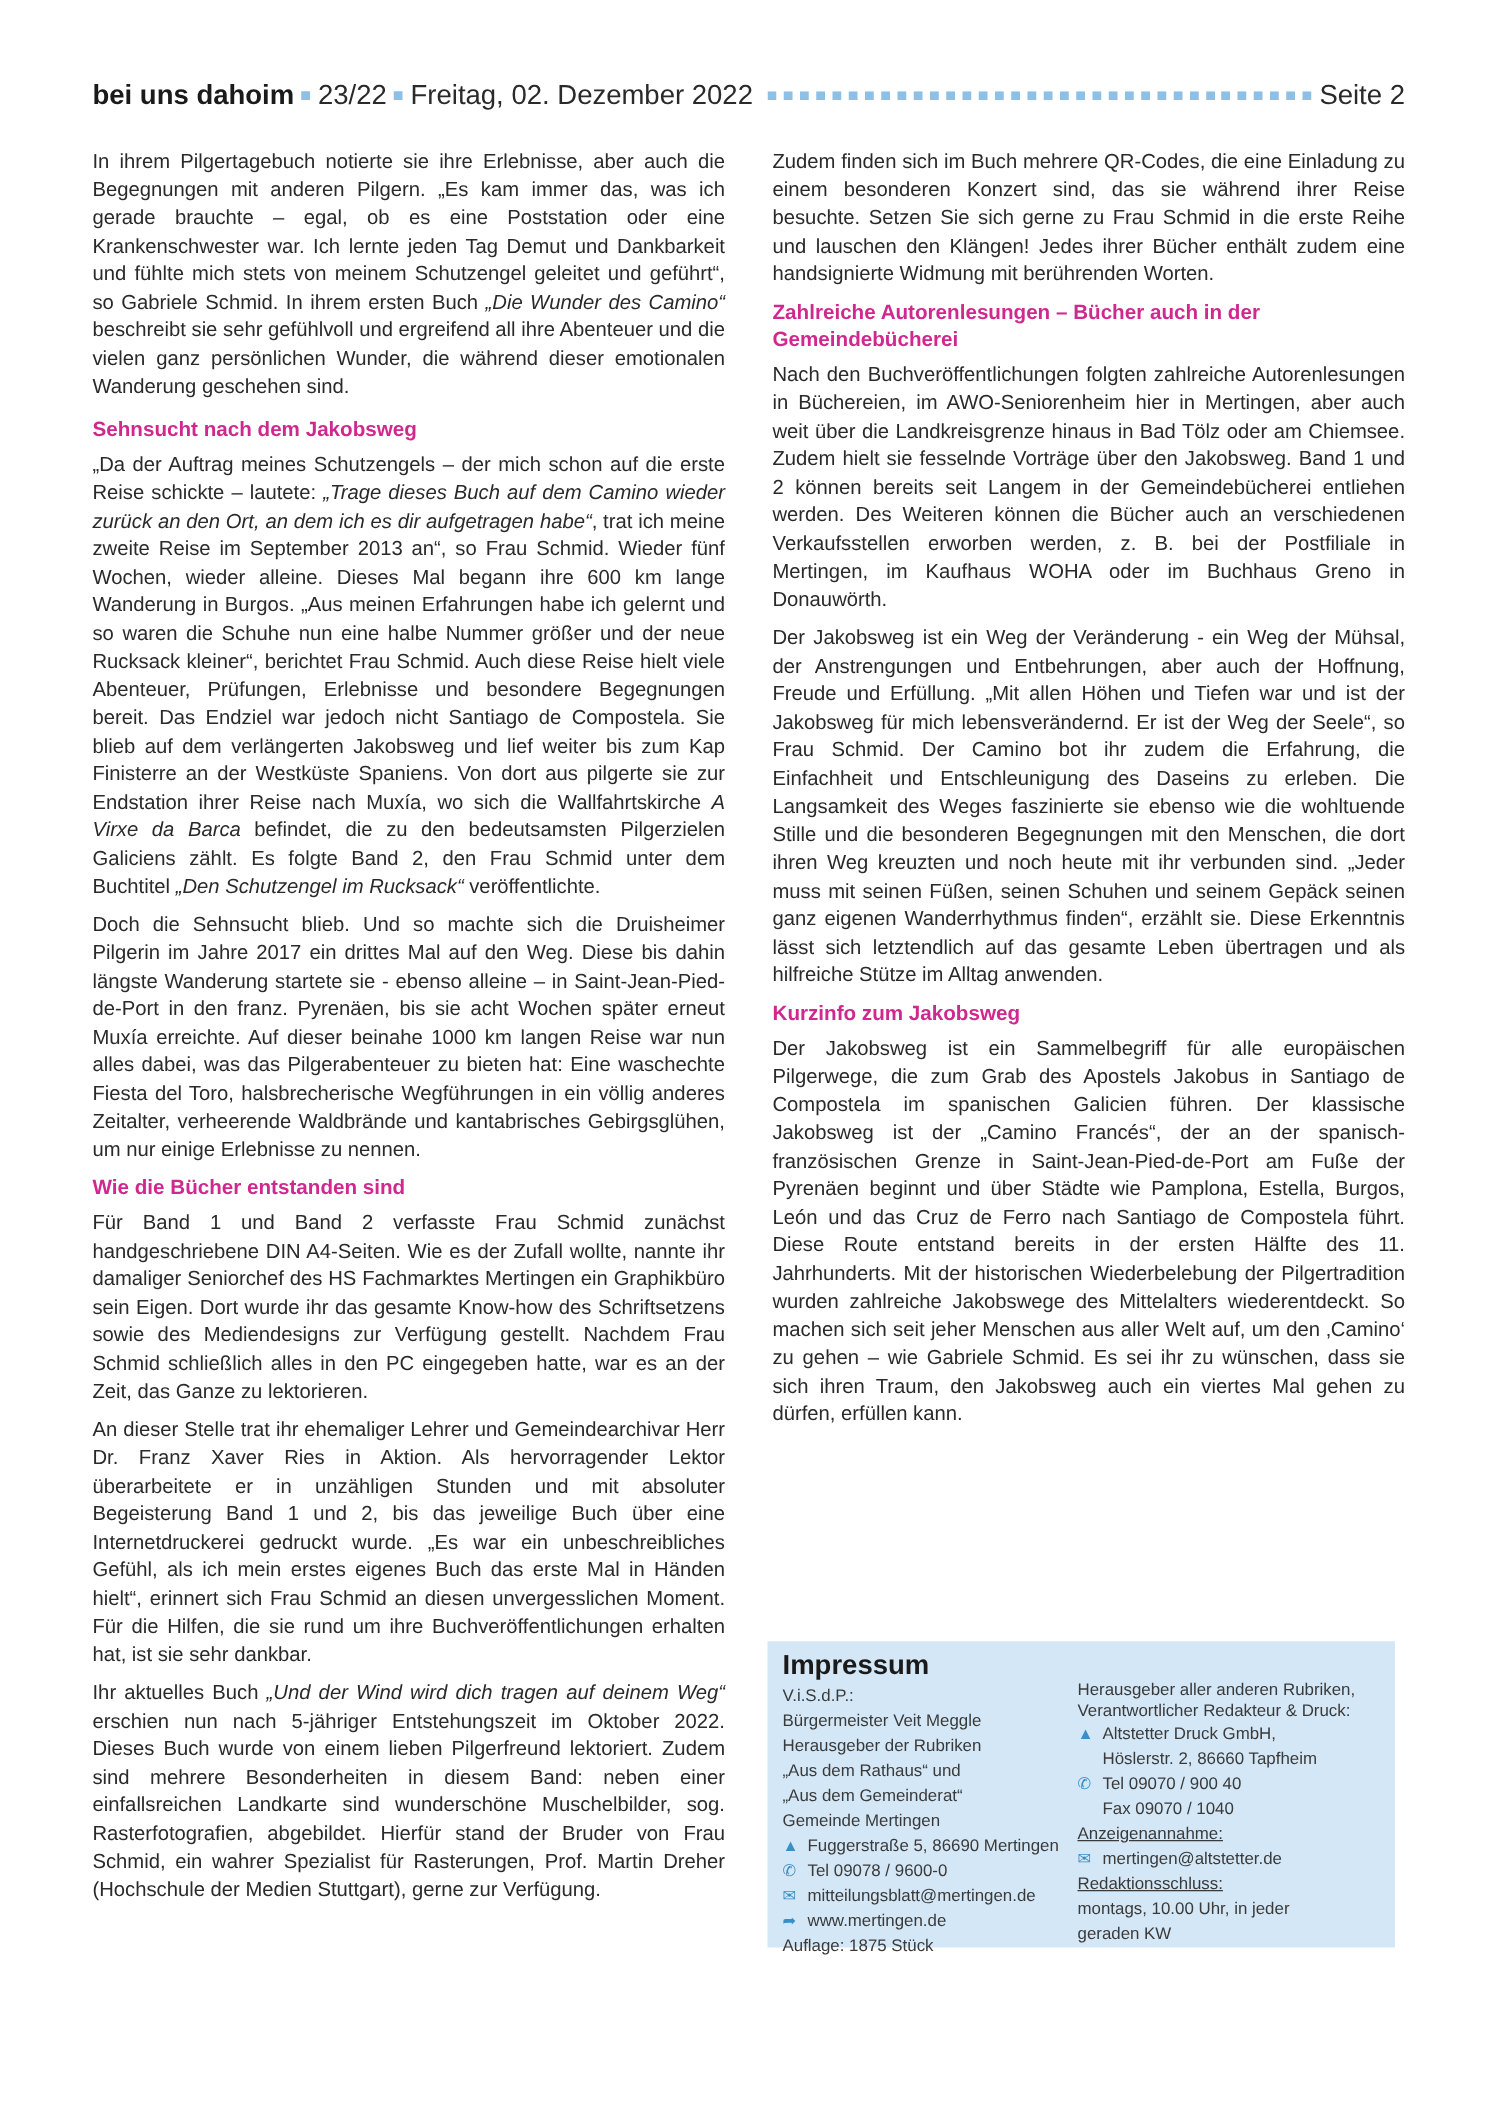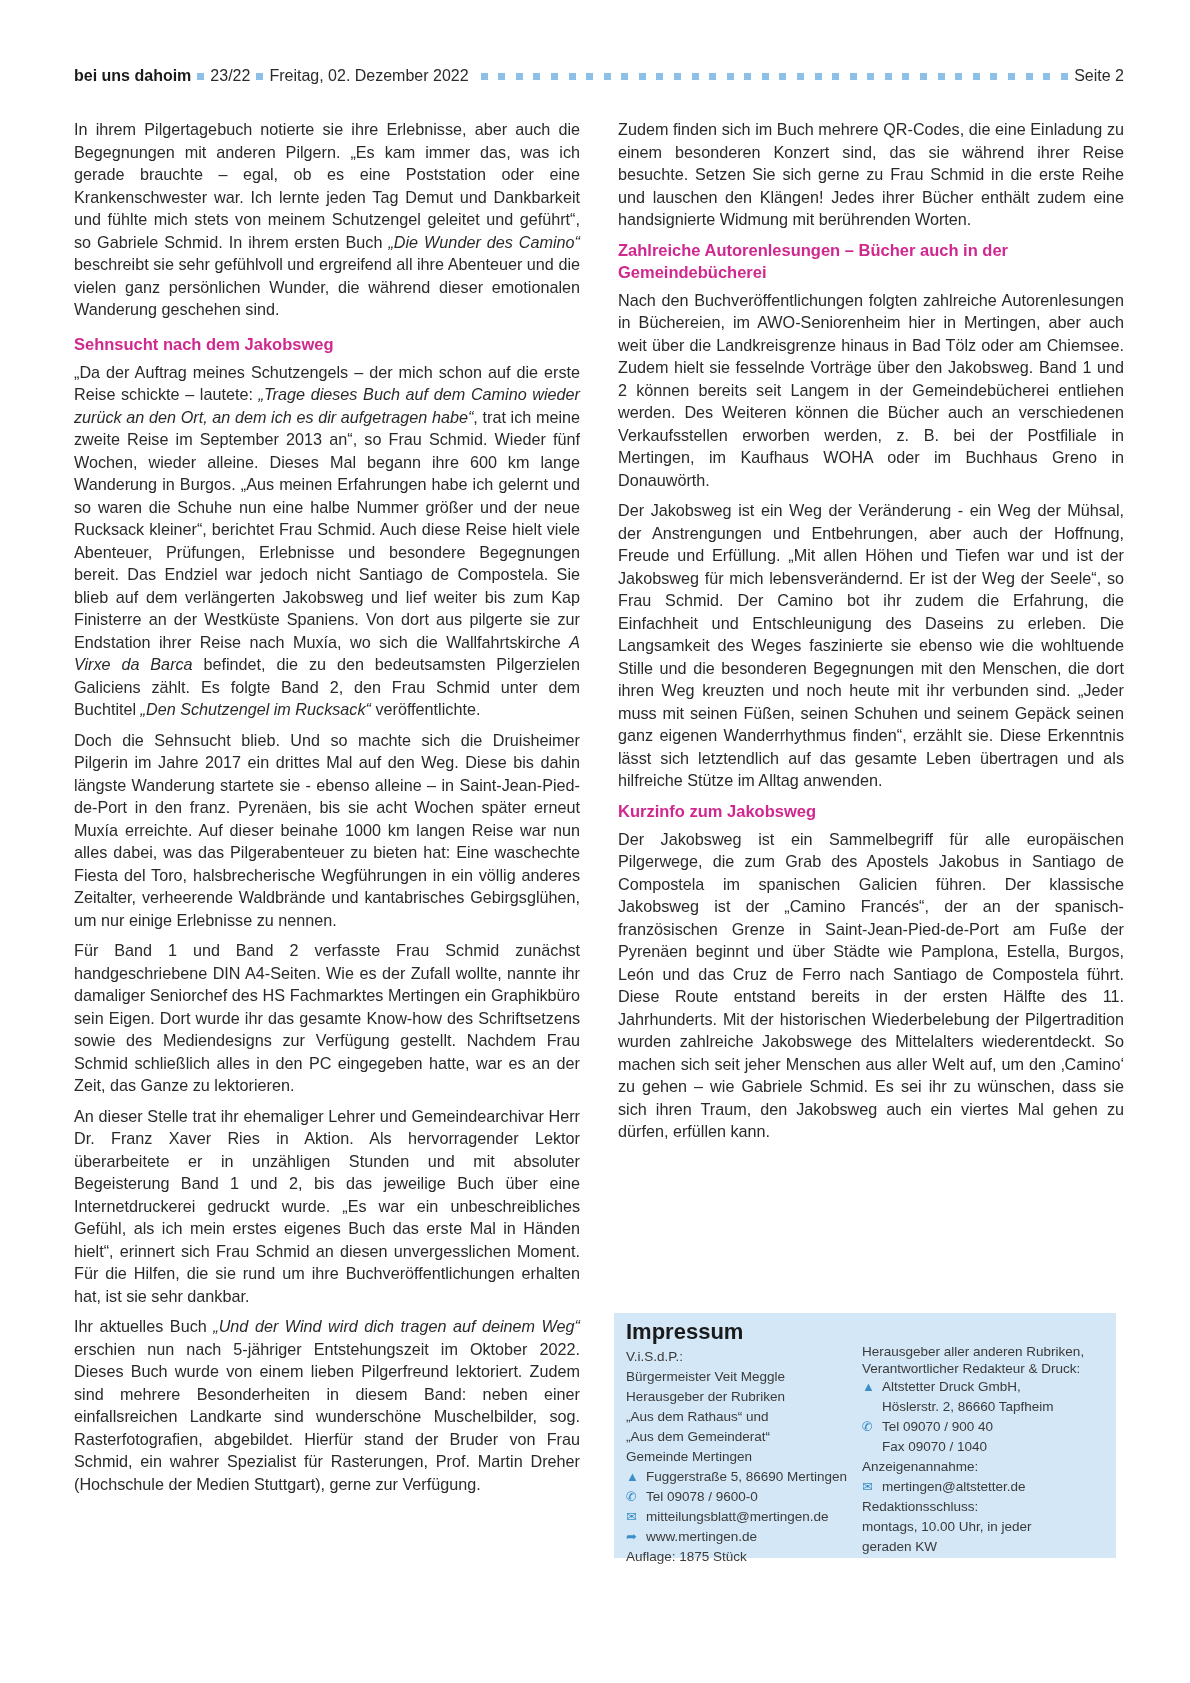--- a/index.html
+++ b/index.html
@@ -1,40 +1,40 @@
 <!DOCTYPE html>
 <html><head>
 <meta charset="utf-8">
 <style>
   html, body { margin: 0; padding: 0; background: #ffffff; }
   body { width: 1190px; height: 1683px; position: relative; overflow: hidden;
          font-family: "Liberation Sans", "DejaVu Sans", sans-serif; color: #2a2a2a; }
   .header { position: absolute; left: 74px; top: 63px; width: 1050px; height: 26px;
-            display: flex; align-items: center; font-size: 16px; white-space: nowrap; }
+            display: flex; align-items: center; font-size: 22px; white-space: nowrap; }
   .header .brand { font-weight: bold; color: #1a1a1a; }
   .header .sq { display: inline-block; width: 7px; height: 7px; background: #8cc0e6; margin: 0 6px; }
   .header .fill { flex: 1; display: flex; justify-content: space-between; align-items: center; margin: 0 6px 0 12px; overflow: hidden; }
   .header .fill span { display: inline-block; width: 7px; height: 7px; background: #8cc0e6; flex: 0 0 7px; }
   .header .txt { color: #2a2a2a; }
   .col { position: absolute; top: 118px; width: 506px; font-size: 16.2px; line-height: 22.5px;
          text-align: justify; hyphens: manual; }
   .col.left { left: 74px; }
   .col.right { left: 618px; }
   .col p { margin: 0 0 8px 0; }
   .col h3 { margin: 2px 0 6px 0; font-size: 16.5px; line-height: 22px; color: #d0288f; font-weight: bold; text-align: left; }
   .col em { font-style: italic; }
   .impressum { position: absolute; left: 614px; top: 1313px; width: 502px; height: 245px; background: #d4e7f6; }
   .impressum .title { position: absolute; left: 12px; top: 6px; font-size: 22px; font-weight: bold; color: #1a1a1a; }
   .imp-col { position: absolute; font-size: 13.5px; line-height: 20px; color: #3a3a3a; }
   .imp-col.l { left: 12px; top: 34px; width: 240px; }
   .imp-col.r { left: 248px; top: 30px; width: 250px; }
   .imp-row { display: flex; align-items: center; white-space: nowrap; }
   .imp-row .ic { width: 20px; flex: 0 0 20px; color: #3a8fc8; font-size: 13px; }
   .imp-row .ind { padding-left: 20px; }
-  .u { }
+  .u { text-decoration: underline; }
   .r-tight { line-height: 17px; }
 </style>
 </head>
 <body>
 
 <div class="header">
   <span class="brand">bei uns dahoim</span>
   <span class="sq"></span>
   <span class="txt">23/22</span>
   <span class="sq"></span>
@@ -76,20 +76,21 @@
       <span></span>
     </span>
   <span class="txt">Seite 2</span>
 </div>
 
 <div class="col left" id="col-left">
     <p>In ihrem Pilgertagebuch notierte sie ihre Erlebnisse, aber auch die Begegnungen mit anderen Pilgern. „Es kam immer das, was ich gerade brauchte – egal, ob es eine Poststation oder eine Krankenschwester war. Ich lernte jeden Tag Demut und Dankbarkeit und fühlte mich stets von meinem Schutzengel geleitet und geführt“, so Gabriele Schmid. In ihrem ersten Buch <em>„Die Wunder des Camino“</em> beschreibt sie sehr gefühlvoll und ergreifend all ihre Abenteuer und die vielen ganz persönlichen Wunder, die während dieser emotionalen Wanderung geschehen sind.</p>
     <h3 style="color: rgb(208, 40, 143); margin-top: 12px;">Sehnsucht nach dem Jakobsweg</h3>
     <p>„Da der Auftrag meines Schutzengels – der mich schon auf die erste Reise schickte – lautete: <em>„Trage dieses Buch auf dem Camino wieder zurück an den Ort, an dem ich es dir aufgetragen habe“</em>, trat ich meine zweite Reise im September 2013 an“, so Frau Schmid. Wieder fünf Wochen, wieder alleine. Dieses Mal begann ihre 600 km lange Wanderung in Burgos. „Aus meinen Erfahrungen habe ich gelernt und so waren die Schuhe nun eine halbe Nummer größer und der neue Rucksack kleiner“, berichtet Frau Schmid. Auch diese Reise hielt viele Abenteuer, Prüfungen, Erlebnisse und besondere Begegnungen bereit. Das Endziel war jedoch nicht Santiago de Compostela. Sie blieb auf dem verlängerten Jakobsweg und lief weiter bis zum Kap Finisterre an der Westküste Spaniens. Von dort aus pilgerte sie zur Endstation ihrer Reise nach Muxía, wo sich die Wallfahrtskirche <em>A Virxe da Barca</em> befindet, die zu den bedeutsamsten Pilgerzielen Galiciens zählt. Es folgte Band 2, den Frau Schmid unter dem Buchtitel <em>„Den Schutzengel im Rucksack“</em> veröffentlichte.</p>
     <p>Doch die Sehnsucht blieb. Und so machte sich die Druisheimer Pilgerin im Jahre 2017 ein drittes Mal auf den Weg. Diese bis dahin längste Wanderung startete sie - ebenso alleine – in Saint-Jean-Pied-de-Port in den franz. Pyrenäen, bis sie acht Wochen später erneut Muxía erreichte. Auf dieser beinahe 1000 km langen Reise war nun alles dabei, was das Pilgerabenteuer zu bieten hat: Eine waschechte Fiesta del Toro, halsbrecherische Wegführungen in ein völlig anderes Zeitalter, verheerende Waldbrände und kantabrisches Gebirgsglühen, um nur einige Erlebnisse zu nennen.</p>
+    <h3 style="color: rgb(208, 40, 143);">Wie die Bücher entstanden sind</h3>
     <p>Für Band 1 und Band 2 verfasste Frau Schmid zunächst handgeschriebene DIN A4-Seiten. Wie es der Zufall wollte, nannte ihr damaliger Seniorchef des HS Fachmarktes Mertingen ein Graphikbüro sein Eigen. Dort wurde ihr das gesamte Know-how des Schriftsetzens sowie des Mediendesigns zur Verfügung gestellt. Nachdem Frau Schmid schließlich alles in den PC eingegeben hatte, war es an der Zeit, das Ganze zu lektorieren.</p>
     <p>An dieser Stelle trat ihr ehemaliger Lehrer und Gemeindearchivar Herr Dr. Franz Xaver Ries in Aktion. Als hervorragender Lektor überarbeitete er in unzähligen Stunden und mit absoluter Begeisterung Band 1 und 2, bis das jeweilige Buch über eine Internetdruckerei gedruckt wurde. „Es war ein unbeschreibliches Gefühl, als ich mein erstes eigenes Buch das erste Mal in Händen hielt“, erinnert sich Frau Schmid an diesen unvergesslichen Moment. Für die Hilfen, die sie rund um ihre Buchveröffentlichungen erhalten hat, ist sie sehr dankbar.</p>
     <p>Ihr aktuelles Buch <em>„Und der Wind wird dich tragen auf deinem Weg“</em> erschien nun nach 5-jähriger Entstehungszeit im Oktober 2022. Dieses Buch wurde von einem lieben Pilgerfreund lektoriert. Zudem sind mehrere Besonderheiten in diesem Band: neben einer einfallsreichen Landkarte sind wunderschöne Muschelbilder, sog. Rasterfotografien, abgebildet. Hierfür stand der Bruder von Frau Schmid, ein wahrer Spezialist für Rasterungen, Prof. Martin Dreher (Hochschule der Medien Stuttgart), gerne zur Verfügung.</p>
   </div>
 <div class="col right" id="col-right">
     <p>Zudem finden sich im Buch mehrere QR-Codes, die eine Einladung zu einem besonderen Konzert sind, das sie während ihrer Reise besuchte. Setzen Sie sich gerne zu Frau Schmid in die erste Reihe und lauschen den Klängen! Jedes ihrer Bücher enthält zudem eine handsignierte Widmung mit berührenden Worten.</p>
     <h3 style="color: rgb(208, 40, 143);">Zahlreiche Autorenlesungen – Bücher auch in der Gemeindebücherei</h3>
     <p>Nach den Buchveröffentlichungen folgten zahlreiche Autorenlesungen in Büchereien, im AWO-Seniorenheim hier in Mertingen, aber auch weit über die Landkreisgrenze hinaus in Bad Tölz oder am Chiemsee. Zudem hielt sie fesselnde Vorträge über den Jakobsweg. Band 1 und 2 können bereits seit Langem in der Gemeindebücherei entliehen werden. Des Weiteren können die Bücher auch an verschiedenen Verkaufsstellen erworben werden, z. B. bei der Postfiliale in Mertingen, im Kaufhaus WOHA oder im Buchhaus Greno in Donauwörth.</p>
     <p>Der Jakobsweg ist ein Weg der Veränderung - ein Weg der Mühsal, der Anstrengungen und Entbehrungen, aber auch der Hoffnung, Freude und Erfüllung. „Mit allen Höhen und Tiefen war und ist der Jakobsweg für mich lebensverändernd. Er ist der Weg der Seele“, so Frau Schmid. Der Camino bot ihr zudem die Erfahrung, die Einfachheit und Entschleunigung des Daseins zu erleben. Die Langsamkeit des Weges faszinierte sie ebenso wie die wohltuende Stille und die besonderen Begegnungen mit den Menschen, die dort ihren Weg kreuzten und noch heute mit ihr verbunden sind. „Jeder muss mit seinen Füßen, seinen Schuhen und seinem Gepäck seinen ganz eigenen Wanderrhythmus finden“, erzählt sie. Diese Erkenntnis lässt sich letztendlich auf das gesamte Leben übertragen und als hilfreiche Stütze im Alltag anwenden.</p>
     <h3 style="color: rgb(208, 40, 143);">Kurzinfo zum Jakobsweg</h3>

